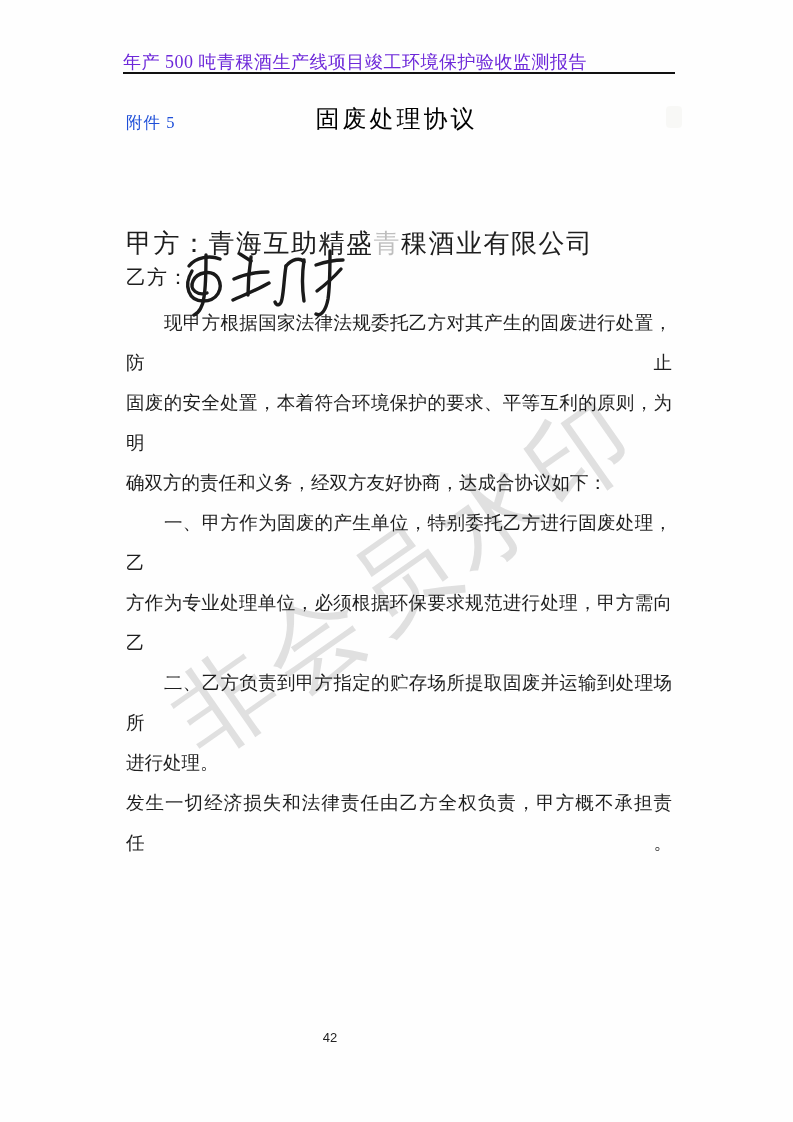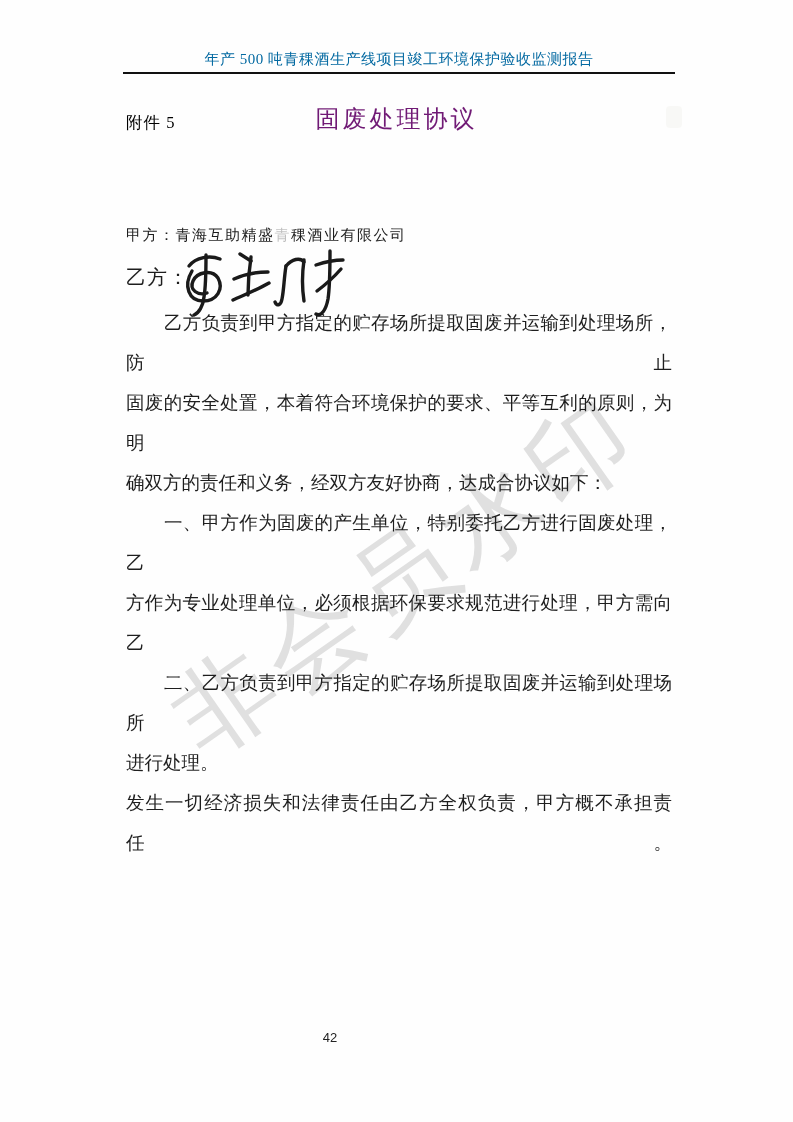--- a/index.html
+++ b/index.html
@@ -7,46 +7,45 @@
     position:relative;
     width:793px;height:1122px;
     background:#fefefe;
     overflow:hidden;
     font-family:"Liberation Serif","DejaVu Serif",serif;
     color:#1f1f1f;
   }
   
   .header{
     position:absolute;left:123px;top:50px;width:552px;
-    text-align:center;
-    font-size:15px;letter-spacing:.5px;color:#0369a1;
+    font-size:18px;letter-spacing:.5px;color:#6d28d9;
     padding-bottom:5px;
   }
   .header-rule{
     position:absolute;left:123px;top:72px;width:552px;height:0;
     border-bottom:2px solid #111;
   }
   
   .attach-label{
     position:absolute;left:126px;top:112px;
-    font-size:16.5px;color:#000000;letter-spacing:1px;
+    font-size:16.5px;color:#1d4ed8;letter-spacing:1px;
   }
   .doc-title{
     position:absolute;left:0;top:103px;width:793px;
-    text-align:center;font-size:24px;letter-spacing:3px;color:#701a75;
+    text-align:center;font-size:24px;letter-spacing:3px;color:#000000;
   }
   .smudge{
     position:absolute;left:666px;top:106px;width:16px;height:22px;
     background:radial-gradient(ellipse at 40% 50%, #ececе8 0%, rgba(240,240,236,.0) 70%);
     background-color:#f5f5f2;opacity:.7;border-radius:4px;
   }
   
   .party-a{
     position:absolute;left:126px;top:226px;
-    font-size:15px;letter-spacing:1.5px;color:#1d1d1d;
+    font-size:26px;letter-spacing:1.5px;color:#1d1d1d;
   }
   .faint{opacity:.28;}
   .party-b-label{
     position:absolute;left:126px;top:264px;
     font-size:20px;letter-spacing:1px;color:#1d1d1d;
   }
   .signature{
     position:absolute;left:176px;top:244px;width:172px;height:80px;
   }
   .signature svg{display:block;}
@@ -113,21 +112,21 @@
       <path d="M110,22 C108,34 108,45 106,55 C105,61 101,63 99,58"></path>
       <path d="M110,22 C116,15 124,13 128,18"></path>
       <path d="M128,16 C126,30 126,44 128,57"></path>
       <path d="M140,21 C149,18 160,16 167,16"></path>
       <path d="M154,7 C154,24 154,42 152,55 C150,66 145,73 140,70"></path>
       <path d="M165,25 C158,33 149,41 141,47"></path>
     </svg>
   </div>
 
   <div class="body">
-    <div class="line pad fill">乙方负责到甲方指定的贮存场所提取固废并运输到处理场所，防止</div>
+    <div class="line pad fill">现甲方根据国家法律法规委托乙方对其产生的固废进行处置，防止</div>
     <div class="line fill">固废的安全处置，本着符合环境保护的要求、平等互利的原则，为明</div>
     <div class="line">确双方的责任和义务，经双方友好协商，达成合协议如下：</div>
     <div class="line pad fill">一、甲方作为固废的产生单位，特别委托乙方进行固废处理，乙</div>
     <div class="line fill">方作为专业处理单位，必须根据环保要求规范进行处理，甲方需向乙</div>
     <div class="line pad fill">二、乙方负责到甲方指定的贮存场所提取固废并运输到处理场所</div>
     <div class="line">进行处理。</div>
     <div class="line fill">发生一切经济损失和法律责任由乙方全权负责，甲方概不承担责任。</div>
 
   </div>
 

